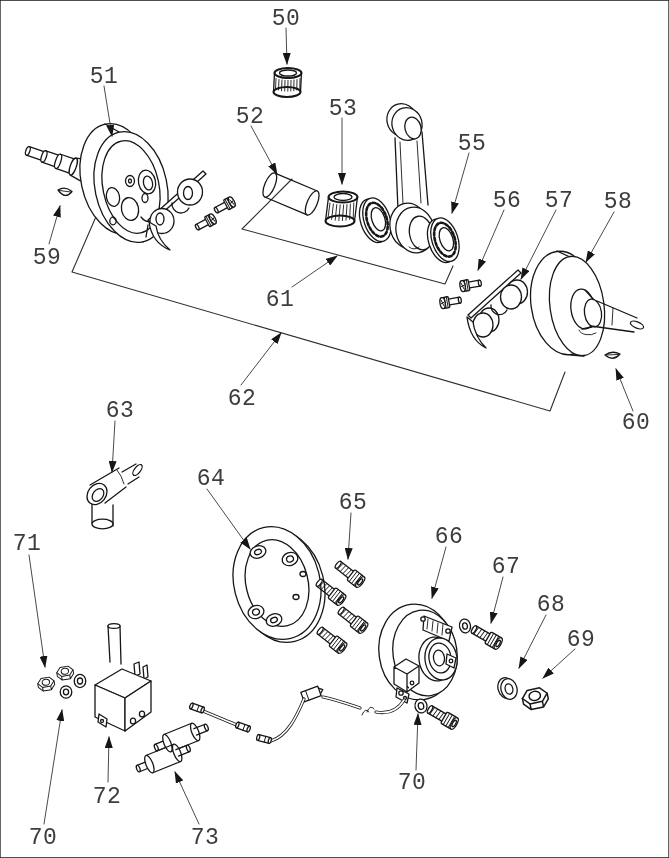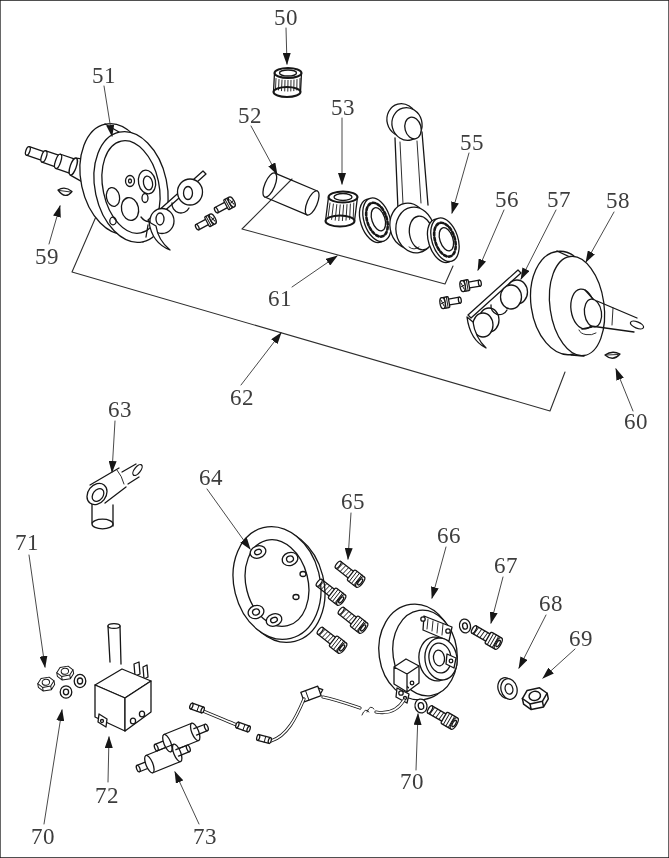--- a/index.html
+++ b/index.html
@@ -1,17 +1,17 @@
 <!DOCTYPE html>
 <html><head>
 <meta charset="utf-8">
 <style>
   html,body{margin:0;padding:0;background:#ffffff;}
   .stage{position:relative;width:669px;height:858px;background:#ffffff;overflow:hidden;
-         font-family:Liberation Serif, serif;}
+         font-family:Liberation Mono, monospace;}
   svg{position:absolute;left:0;top:0;}
   svg *{stroke:#161616;stroke-width:1.3;fill:none;stroke-linecap:round;stroke-linejoin:round;}
   .f{fill:#ffffff;}
   .dk{fill:#161616;stroke:none;}
   .thin{stroke-width:0.9;}
   .hv{stroke-width:2;}
   .stip{stroke-dasharray:2.8 2.3;stroke-width:2.6;}
   .wire{stroke-width:3.2;}
   .wcore{stroke:#ffffff;stroke-width:1.6;}
   .leader{stroke:#4a4a4a;stroke-width:1;}

